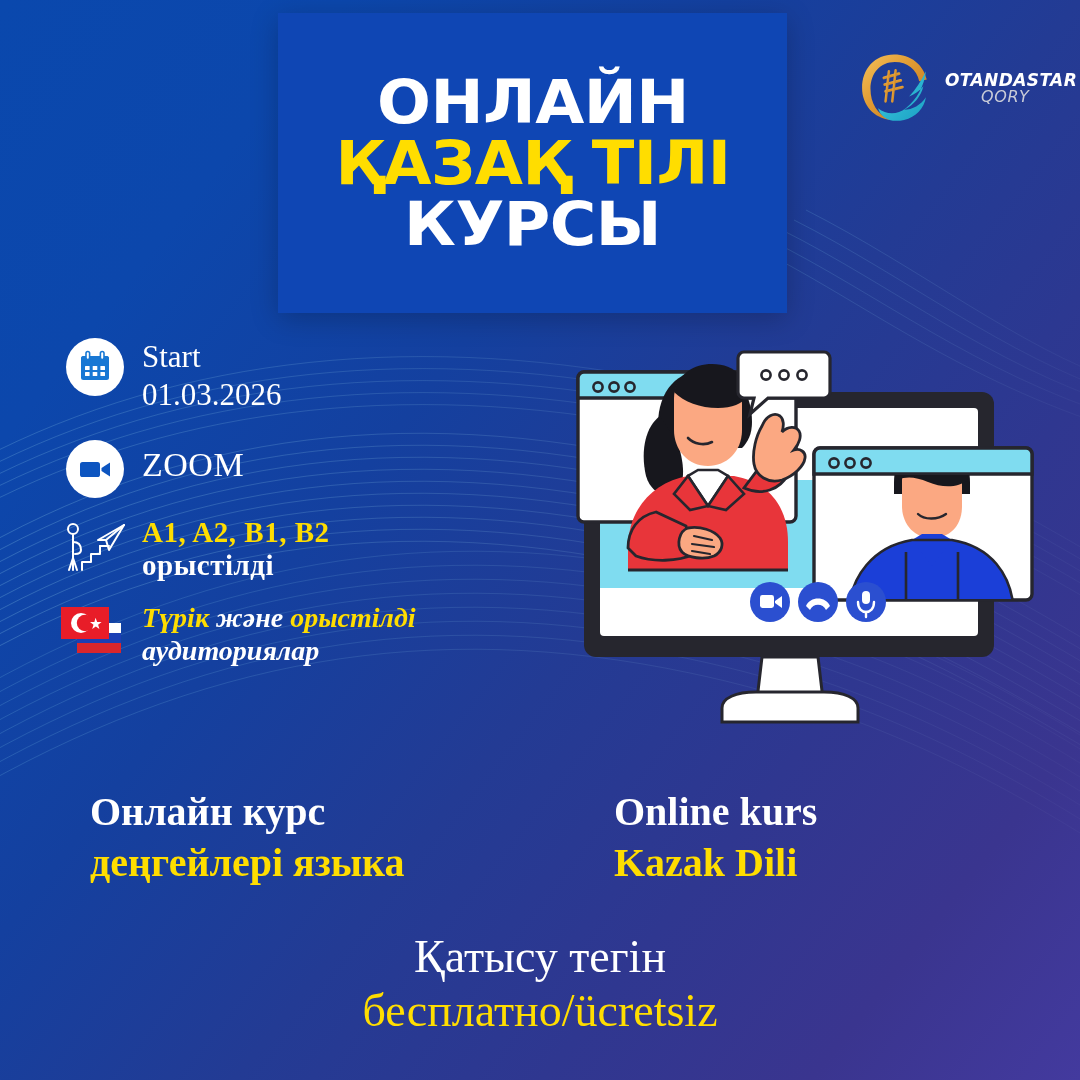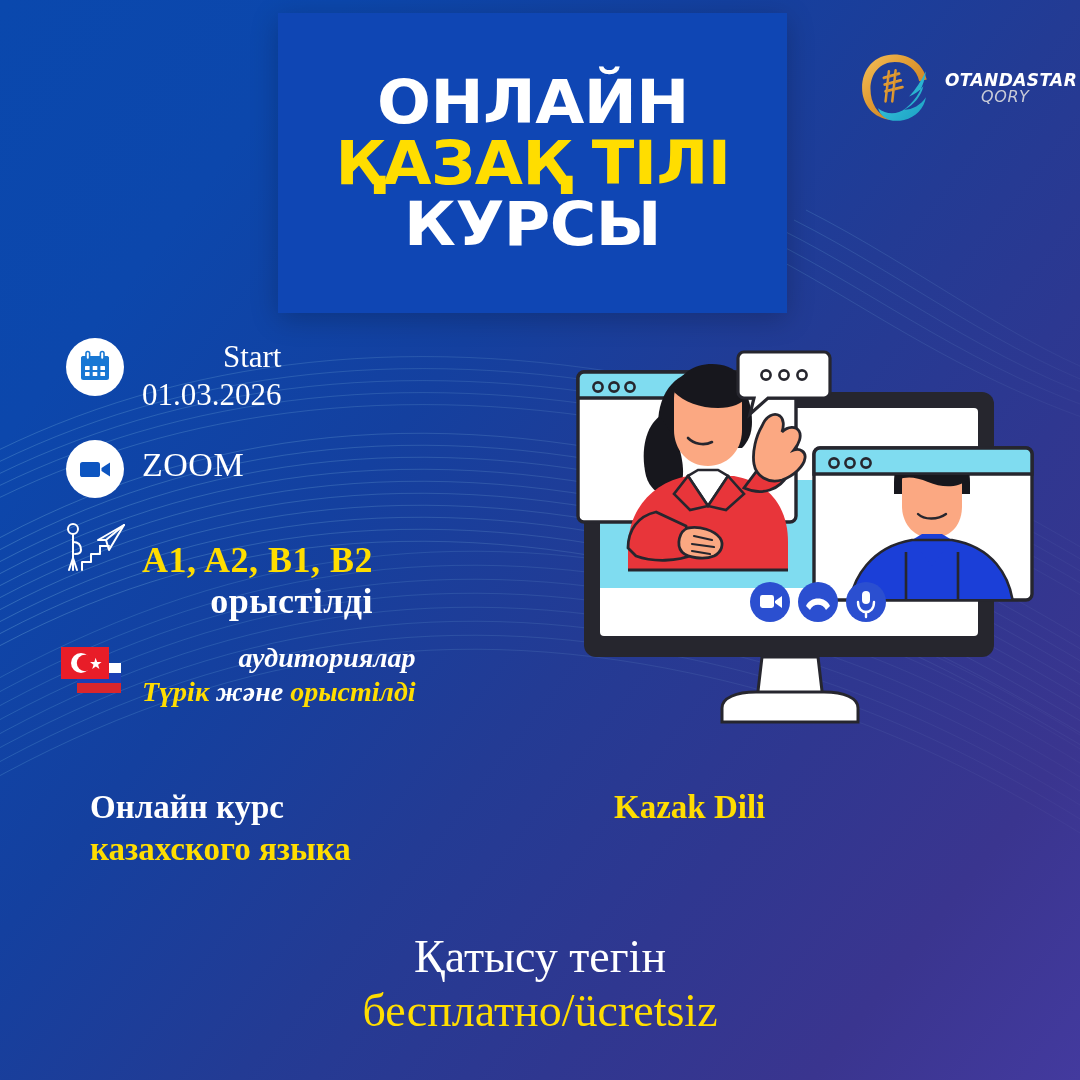--- a/index.html
+++ b/index.html
@@ -115,25 +115,24 @@
     width: 78px;
     flex: none;
     display: flex;
     align-items: center;
     justify-content: center;
   }
   .info-txt {
     padding-left: 8px;
     padding-top: 2px;
     color: #ffffff;
-    text-align: right;
   }
   .row-start .info-txt { font-size: 31px; line-height: 1.22; }
   .row-zoom  .info-txt { font-size: 34px; line-height: 1.1; padding-top: 16px; letter-spacing: 0.5px; }
-  .row-levels .info-txt { font-size: 36px; line-height: 1.16; font-weight: bold; letter-spacing: 0.5px; margin-top: 24px; }
+  .row-levels .info-txt { font-size: 29px; line-height: 1.16; font-weight: bold; letter-spacing: 0.5px; }
   .row-lang  .info-txt { font-size: 28px; line-height: 1.2; font-weight: bold; font-style: italic; }
   .hl { color: #ffdd00; }
 
   .row-start .info-ico { padding-top: 2px; }
   .row-zoom  .info-ico { padding-top: 10px; }
   .row-levels .info-ico { padding-top: 6px; }
   .row-lang  .info-ico { padding-top: 2px; }
 
   .circ-ico {
     width: 58px; height: 58px;
@@ -147,21 +146,21 @@
     position: absolute;
     left: 566px;
     top: 330px;
     width: 480px;
     height: 420px;
   }
 
   
   .caption {
     position: absolute;
-    font-size: 33px;
+    font-size: 40px;
     line-height: 1.28;
     font-weight: bold;
     color: #ffffff;
   }
   .caption .c2 { color: #ffdd00; }
   .cap-ru { left: 90px;  top: 786px; }
   .cap-tr { left: 614px; top: 786px; }
 
   
   .footer {
@@ -341,26 +340,26 @@
 
           <g>
             <rect x="2" y="6" width="48" height="32" fill="#e81d28"></rect>
             <circle cx="22" cy="22" r="10" fill="#ffffff"></circle>
             <circle cx="26" cy="22" r="8.2" fill="#e81d28"></circle>
             <path d="M36.5,16.8 L38.2,21.0 L42.6,21.1 L39.1,23.7 L40.4,28.0 L36.8,25.4 L33.2,28.0 L34.5,23.7 L31.0,21.1 L35.4,21.0 Z" fill="#ffffff"></path>
           </g>
         </svg>
       </div>
       <div class="info-txt">
-        <div>аудиториялар</div>
         <div>
           <span class="hl">Түрік</span>
           <span>және</span>
           <span class="hl">орыстілді</span>
         </div>
+        <div>аудиториялар</div>
       </div>
     </div>
   </div>
 
   <svg class="illustration" viewBox="0 0 480 420">
 
     <g>
       <rect x="18" y="62" width="410" height="265" rx="12" fill="#26262e"></rect>
       <rect x="34" y="78" width="378" height="228" rx="4" fill="#ffffff"></rect>
       <rect x="34" y="150" width="378" height="108" fill="#7fdcf0"></rect>
@@ -452,23 +451,24 @@
         <circle cx="300" cy="272" r="20" fill="#2b4fd0"></circle>
         <rect x="296" y="261" width="8" height="13" rx="4" fill="#ffffff"></rect>
         <path d="M292,272 C292,279 296,282 300,282 C304,282 308,279 308,272" fill="none" stroke="#ffffff" stroke-width="2.4" stroke-linecap="round"></path>
         <path d="M300,282 L300,287" stroke="#ffffff" stroke-width="2.4" stroke-linecap="round"></path>
       </g>
     </g>
   </svg>
 
   <div class="caption cap-ru">
     <div class="c1">Онлайн курс</div>
-    <div class="c2">казахского языка</div>
+    <div class="c2">деңгейлері языка</div>
   </div>
   <div class="caption cap-tr">
+    <div class="c1">Online kurs</div>
     <div class="c2">Kazak Dili</div>
   </div>
 
   <div class="footer">
     <span class="f1">Қатысу тегін</span>
     <span class="f2">бесплатно/ücretsiz</span>
   </div>
 
 </div>
 

